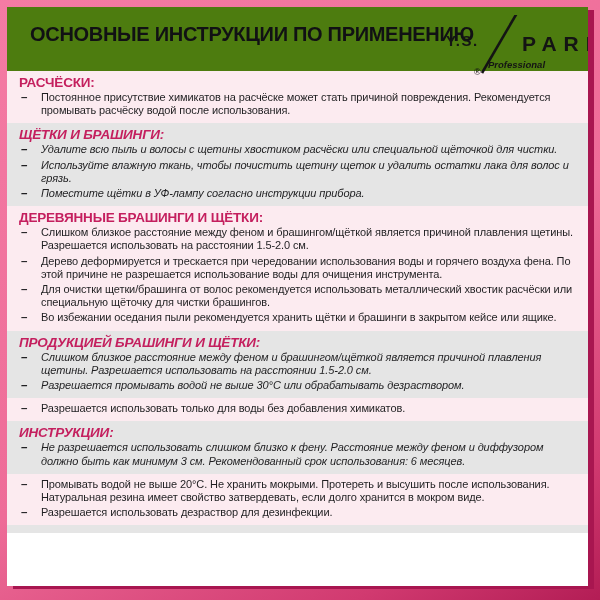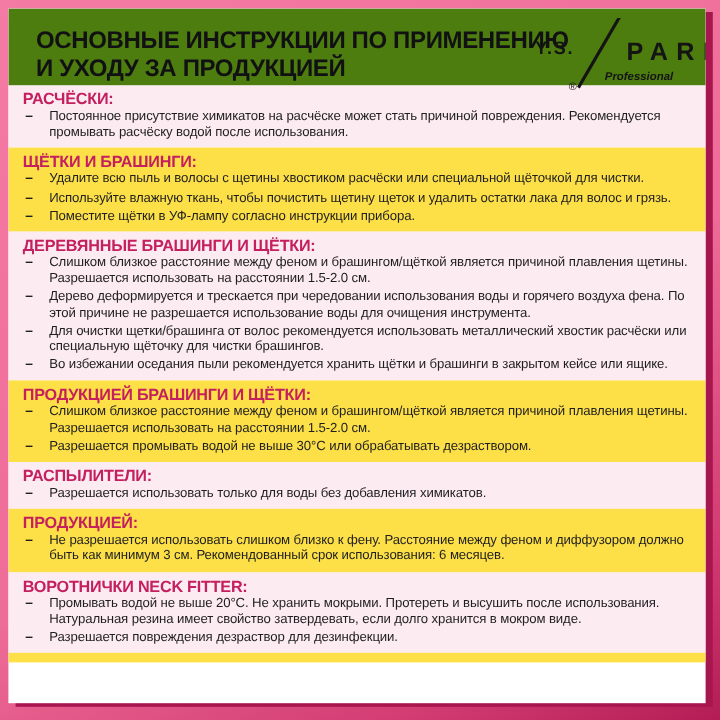--- a/index.html
+++ b/index.html
@@ -32,33 +32,33 @@
   }
   .logo .ys{
     position:absolute;left:0;top:17px;
     font-size:15px;font-weight:bold;color:#141414;letter-spacing:1.5px;
   }
   .logo .park{
     position:absolute;left:76px;top:17px;
     font-size:21px;font-weight:bold;color:#141414;letter-spacing:7px;white-space:nowrap;
   }
   .logo .prof{
-    position:absolute;left:58px;top:44px;
+    position:absolute;left:42px;top:44px;
     font-size:9.5px;font-weight:bold;font-style:italic;color:#141414;
   }
   .logo .reg{
     position:absolute;left:28px;top:52px;
     font-size:9px;color:#141414;
   }
   .logo svg{position:absolute;left:0;top:0;}
   
   .sections{flex:1;display:flex;flex-direction:column;}
   .section{flex:none;padding:4px 12px 4px 12px;box-sizing:border-box;}
   .section.pink{background:#fcebf0;}
-  .section.white{background:#fde047;}
+  .section.white{background:#e5e5e5;font-style:italic;}
   .section h2{
     margin:0 0 1px 0;
     font-size:13.5px;font-weight:bold;letter-spacing:-0.2px;
     color:#c41f5e;line-height:15px;
   }
   .bullet{display:flex;margin:0 0 2px 0;}
   .bullet .dash{
     flex:none;width:22px;padding-left:2px;box-sizing:border-box;
     font-size:11.5px;line-height:13.2px;color:#1f1f21;font-weight:bold;
   }
@@ -69,21 +69,20 @@
 </style>
 </head>
 <body>
 
 <div class="frame">
   <div class="card">
 
     <div class="header">
       <div class="title">
         <div>ОСНОВНЫЕ ИНСТРУКЦИИ ПО ПРИМЕНЕНИЮ</div>
-        <div>И УХОДУ ЗА ПРОДУКЦИЕЙ</div>
       </div>
       <div class="logo">
         <svg width="128" height="64" viewBox="0 0 128 64">
           <line x1="36" y1="58" x2="71" y2="-2" stroke="#141414" stroke-width="2.6"></line>
         </svg>
         <span class="ys">Y.S.</span>
         <span class="park">PARK</span>
         <span class="prof">Professional</span>
         <span class="reg">®</span>
       </div>
@@ -154,50 +153,48 @@
   </div>
 
   <div class="bullet">
     <span class="dash">–</span>
     <span class="txt">Разрешается промывать водой не выше 30°C или обрабатывать дезраствором.</span>
   </div>
 </div>
   </div>
 
   <div class="section pink">
-    <h2>РАСПЫЛИТЕЛИ:</h2>
     <div class="bullets">
   <div class="bullet">
     <span class="dash">–</span>
     <span class="txt">Разрешается использовать только для воды без добавления химикатов.</span>
   </div>
 </div>
   </div>
 
   <div class="section white">
-    <h2>ПРОДУКЦИЕЙ:</h2>
+    <h2>ИНСТРУКЦИИ:</h2>
     <div class="bullets">
   <div class="bullet">
     <span class="dash">–</span>
     <span class="txt">Не разрешается использовать слишком близко к фену. Расстояние между феном и диффузором должно быть как минимум 3 см. Рекомендованный срок использования: 6 месяцев.</span>
   </div>
 </div>
   </div>
 
   <div class="section pink">
-    <h2>ВОРОТНИЧКИ NECK FITTER:</h2>
     <div class="bullets">
   <div class="bullet">
     <span class="dash">–</span>
     <span class="txt">Промывать водой не выше 20°C. Не хранить мокрыми. Протереть и высушить после использования. Натуральная резина имеет свойство затвердевать, если долго хранится в мокром виде.</span>
   </div>
 
   <div class="bullet">
     <span class="dash">–</span>
-    <span class="txt">Разрешается повреждения дезраствор для дезинфекции.</span>
+    <span class="txt">Разрешается использовать дезраствор для дезинфекции.</span>
   </div>
 </div>
   </div>
 
   <div class="section white">
     
     
   </div>
 </div>
 

